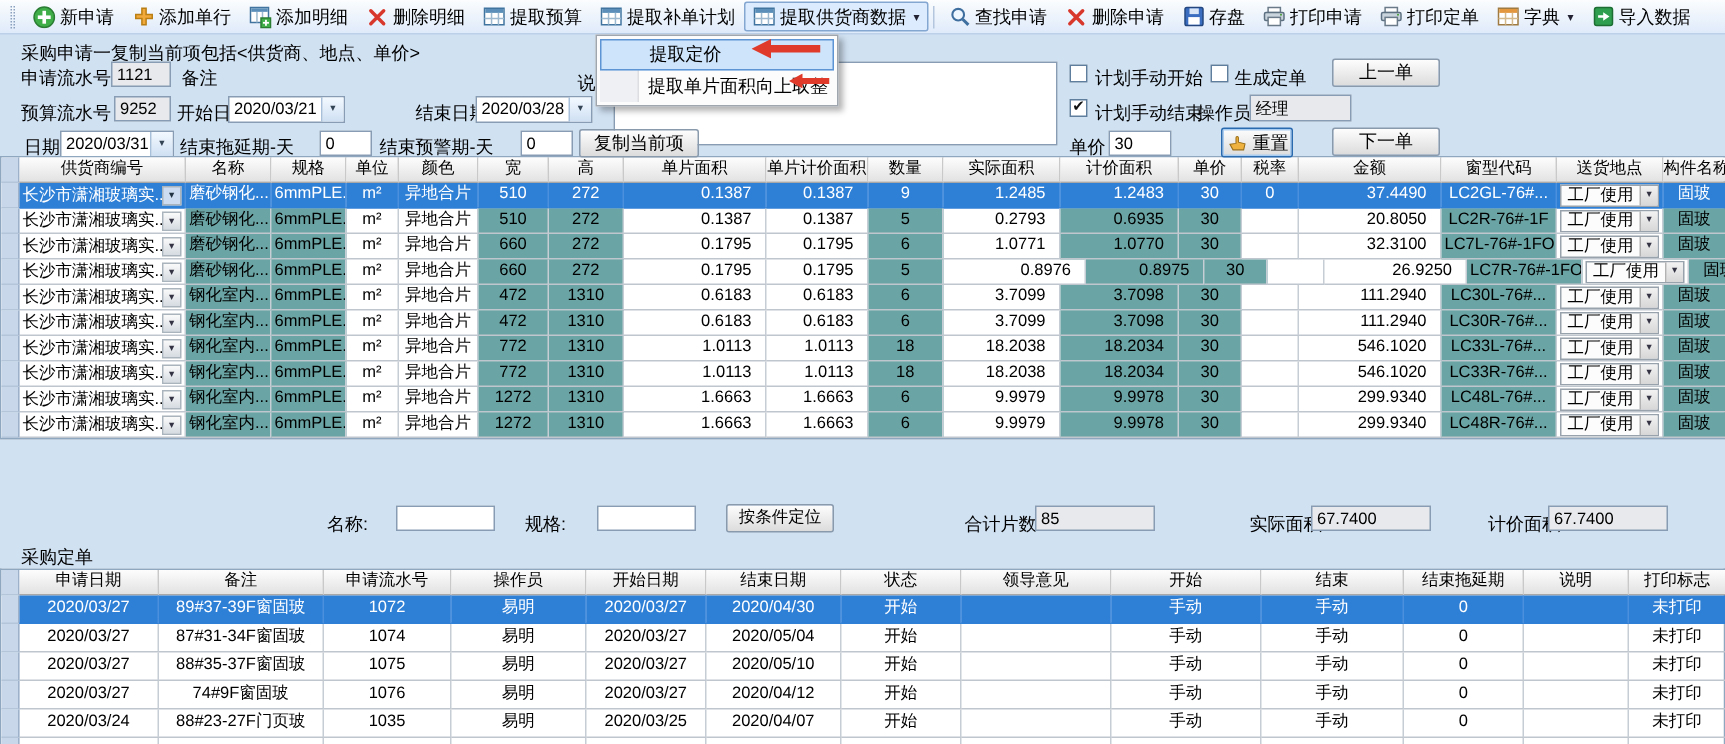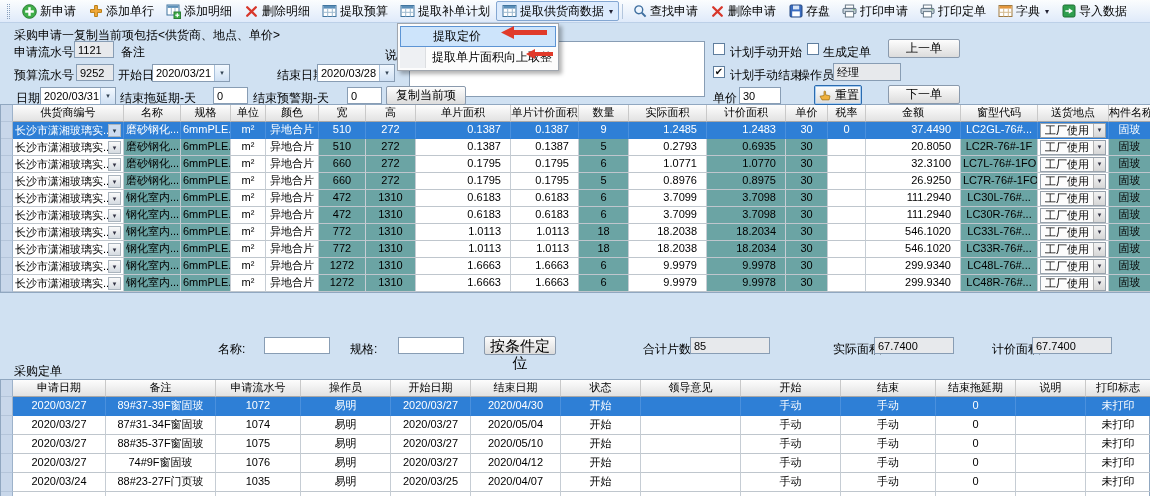--- a/index.html
+++ b/index.html
@@ -391,21 +391,21 @@
         </div>
         <div class="g-cell teal al-left" style="width: 57px; line-height: 15px;">磨砂钢化...</div>
         <div class="g-cell teal al-left" style="width: 50px; line-height: 15px;">6mmPLE...</div>
         <div class="g-cell al-center" style="width: 35px; line-height: 15px;">m²</div>
         <div class="g-cell al-center" style="width: 53px; line-height: 15px;">异地合片</div>
         <div class="g-cell teal al-center" style="width: 47px; line-height: 15px;">660</div>
         <div class="g-cell teal al-center" style="width: 50px; line-height: 15px;">272</div>
         <div class="g-cell al-right" style="width: 95px; line-height: 15px;">0.1795</div>
         <div class="g-cell al-right" style="width: 68px; line-height: 15px;">0.1795</div>
         <div class="g-cell teal al-center" style="width: 50px; line-height: 15px;">5</div>
-        <div class="g-cell al-right" style="width: 78px; line-height: 15px;">0.8976</div>
+        <div class="g-cell al-right" style="width: 95px; line-height: 15px;">0.8976</div>
         <div class="g-cell teal al-right" style="width: 79px; line-height: 15px;">0.8975</div>
         <div class="g-cell teal al-center" style="width: 42px; line-height: 15px;">30</div>
         <div class="g-cell al-center" style="width: 38px; line-height: 15px;"></div>
         <div class="g-cell al-right" style="width: 95px; line-height: 15px;">26.9250</div>
         <div class="g-cell teal al-center" style="width: 77px; line-height: 15px;">LC7R-76#-1FO</div>
         <div class="g-cell al-center flexcell" style="width: 71px; line-height: 15px;">
           <span class="mini-combo">
             <span>工厂使用</span>
             <span class="mini-arrow">▾</span>
           </span>
@@ -585,21 +585,21 @@
           </span>
         </div>
         <div class="g-cell teal al-center" style="width: 42px; line-height: 15px;">固玻</div>
       </div>
     </div>
 
   <div class="lbl" style="left:218px;top:341px;">名称:</div>
   <input class="field" style="left: 264px; top: 337px; width: 66px;" value="">
   <div class="lbl" style="left:350px;top:341px;">规格:</div>
   <input class="field" style="left: 398px; top: 337px; width: 66px;" value="">
-  <div class="btn" style="left:484px;top:336px;width:72px;font-size:15px;">按条件定位</div>
+  <div class="btn" style="left:484px;top:336px;width:72px;font-size:11px;">按条件定位</div>
   <div class="lbl" style="left:643px;top:341px;">合计片数</div>
   <input class="field ro" style="left: 690px; top: 337px; width: 80px;" readonly="" value="85">
   <div class="lbl" style="left:833px;top:341px;">实际面积</div>
   <input class="field ro" style="left: 874px; top: 337px; width: 80px;" readonly="" value="67.7400">
   <div class="lbl" style="left:992px;top:341px;">计价面积</div>
   <input class="field ro" style="left: 1032px; top: 337px; width: 80px;" readonly="" value="67.7400">
 
   <div class="section-label lbl" style="left:14px;top:363px;">采购定单</div>
   <div class="grid" id="orders-grid" style="left:0;top:379px;width:1150px;border-bottom:none;">
       <div class="g-head">

